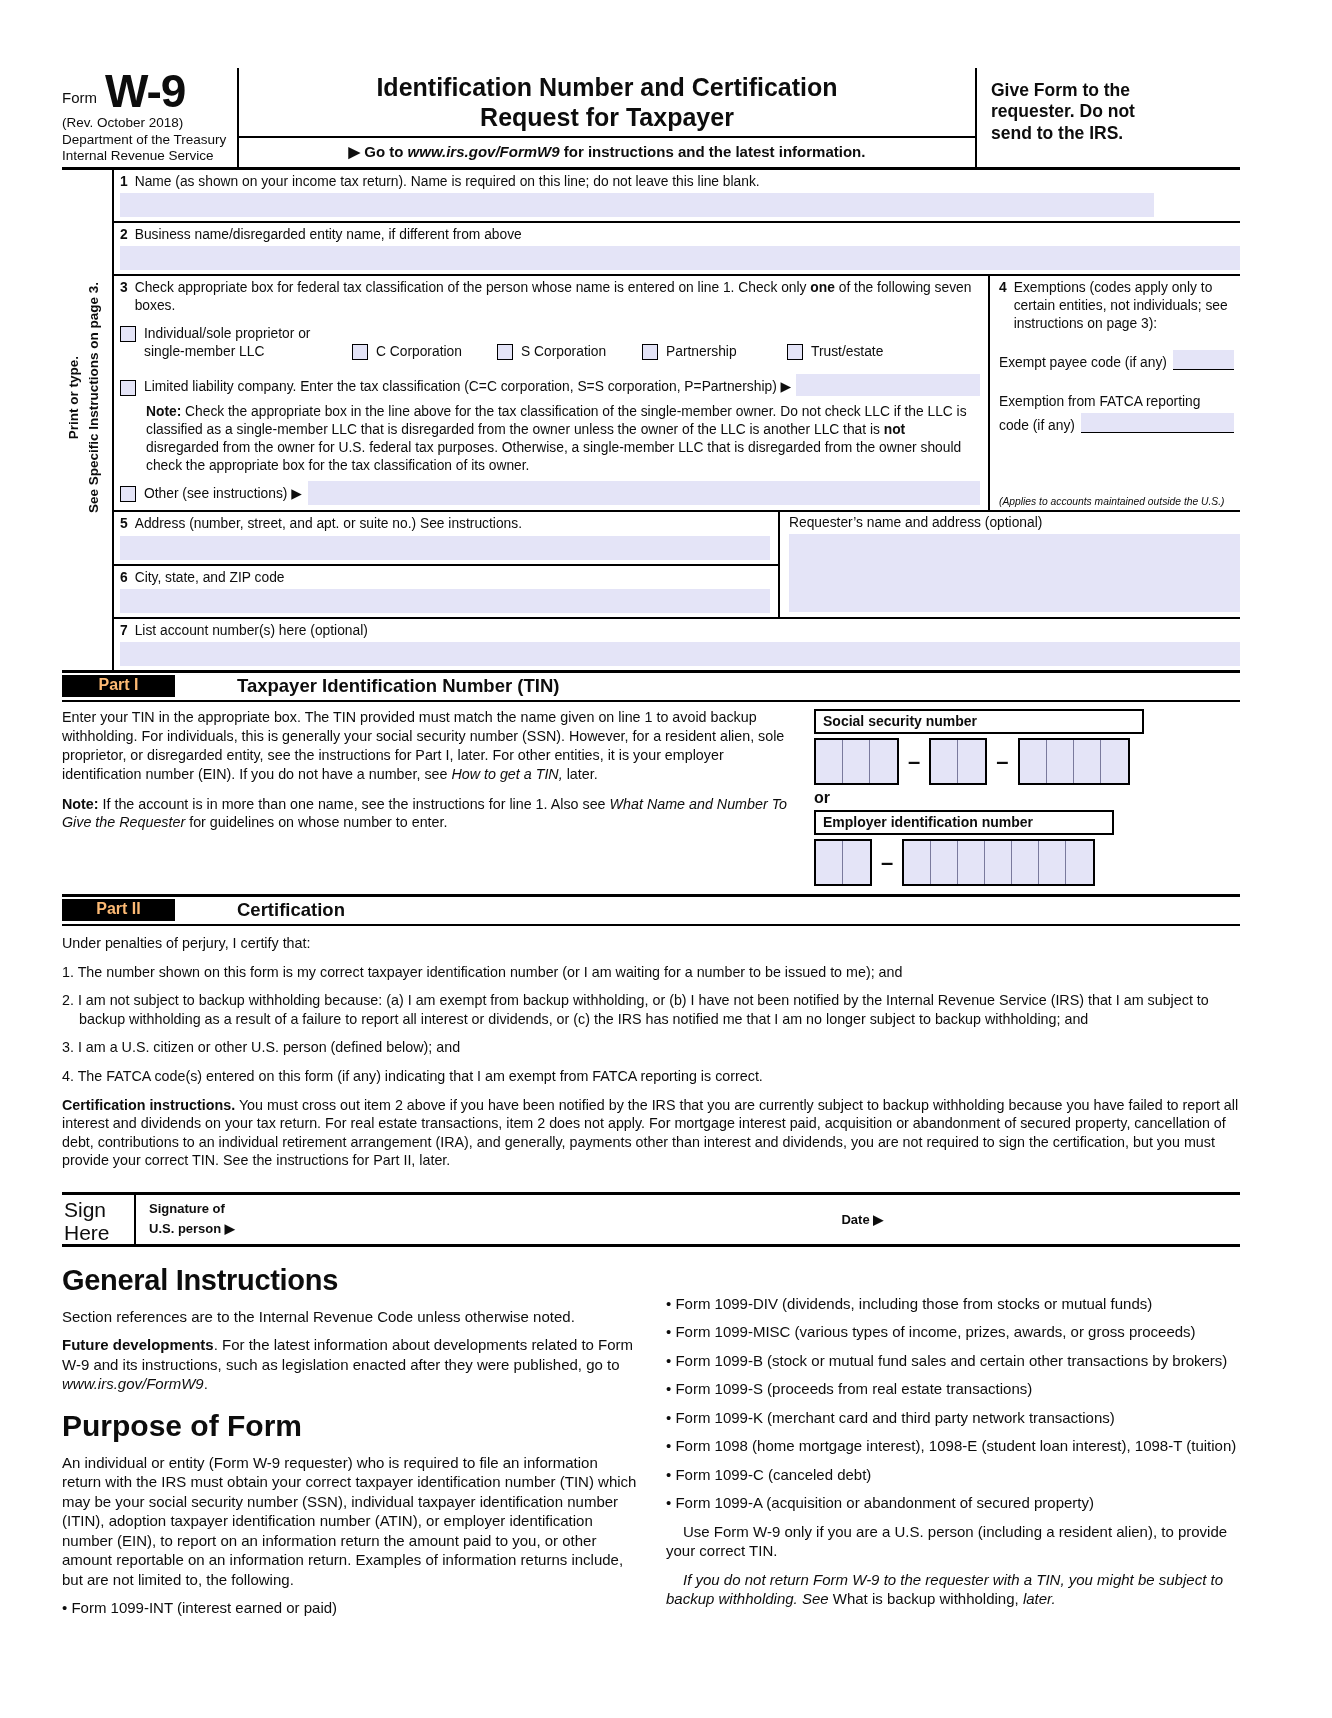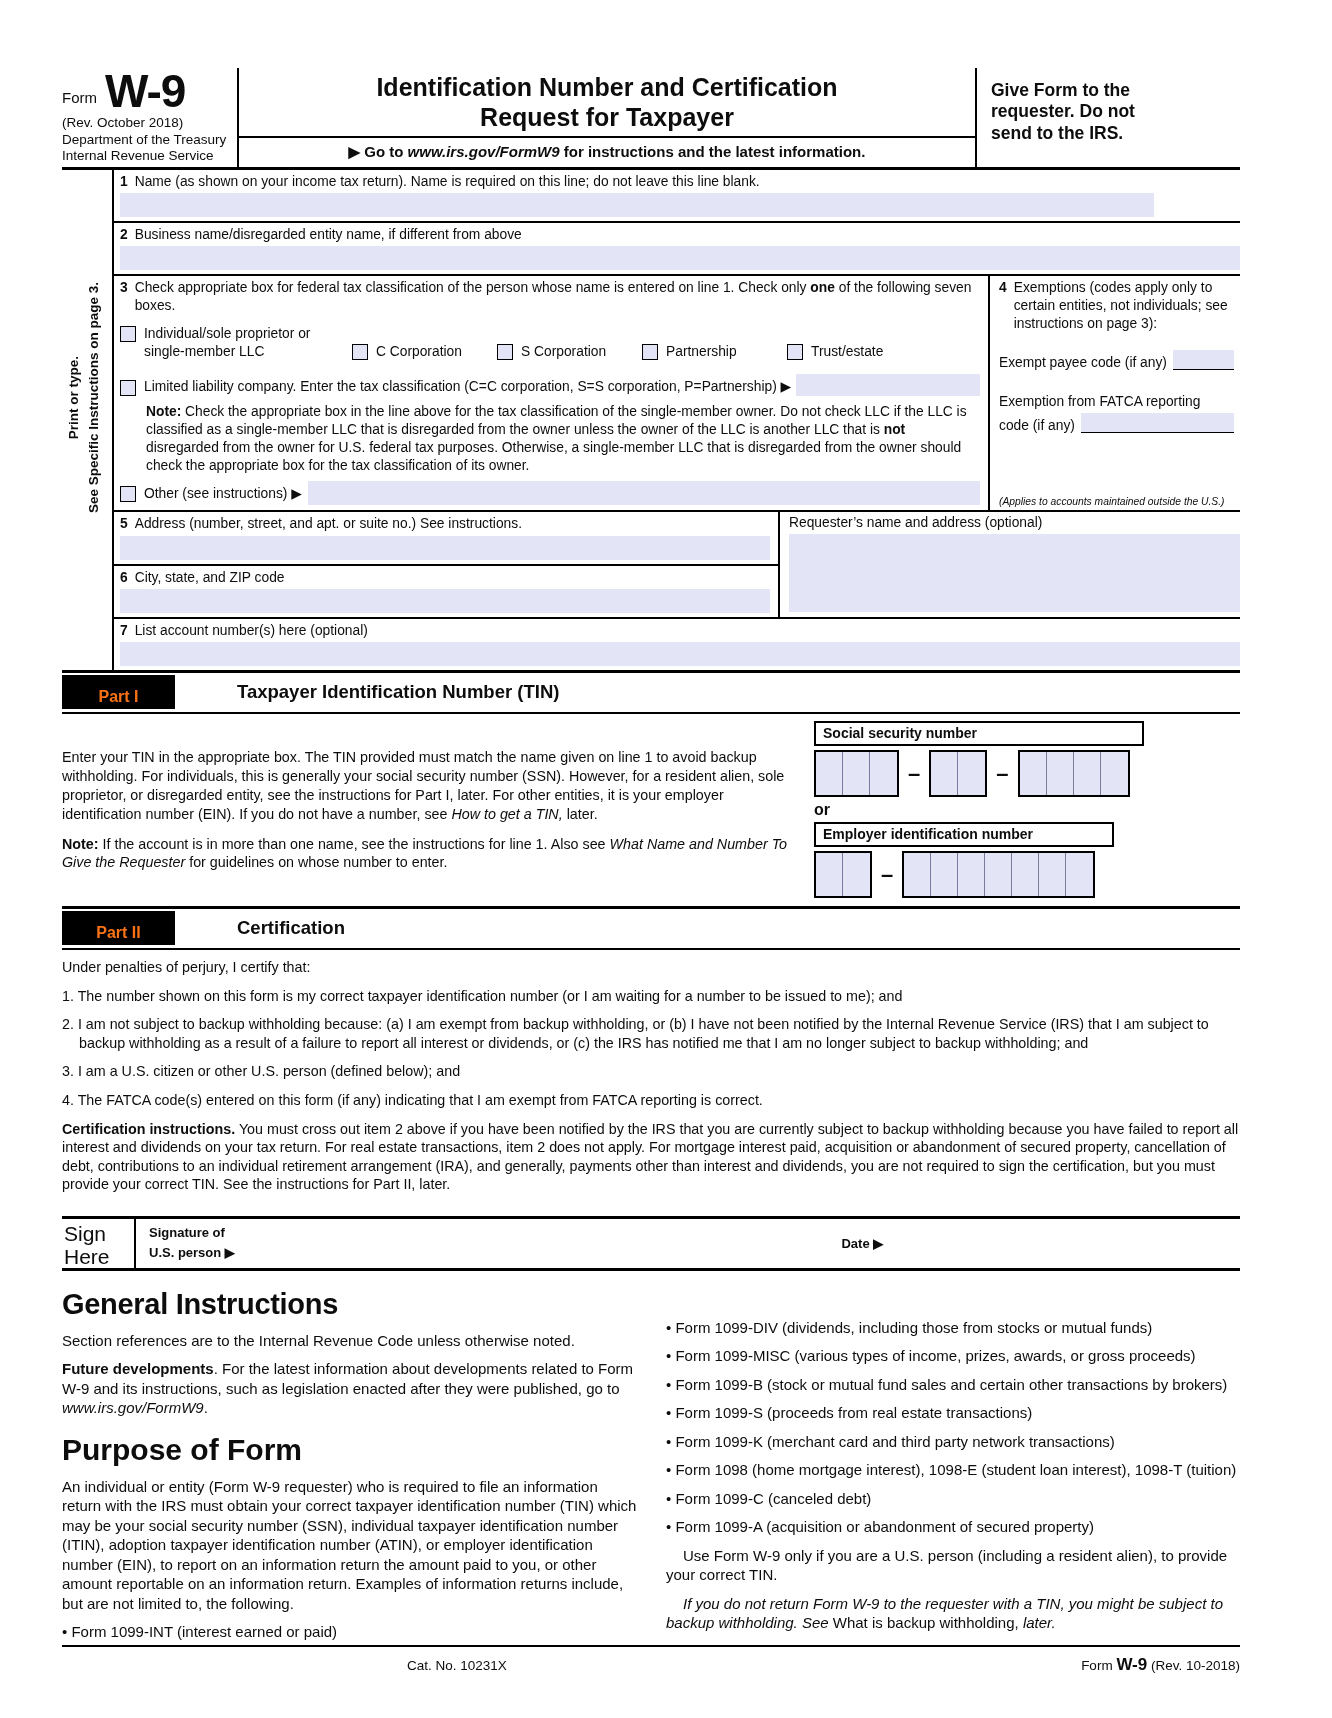--- a/index.html
+++ b/index.html
@@ -72,26 +72,26 @@
   .row56 { display:flex; }
   .r56-left { flex:1; }
   .r5 { border-bottom:2px solid #000; padding:3px 0 4px 6px; }
   .r6 { padding:3px 0 4px 6px; }
   .r56-right { width:462px; border-left:2px solid #000; padding:3px 0 5px 9px; display:flex; flex-direction:column; }
   .req-label { font-size:13.8px; }
   .req-fill { flex:1; margin-top:4px; }
 
   
   .part-bar { border-top:3px solid #000; border-bottom:2px solid #000; display:flex; align-items:center; padding:2px 0 3px; }
-  .part-chip { background:#000; color:#f97316; font-weight:bold; font-size:16px; min-width:113px; text-align:center; padding:13px 8px 3px; }
+  .part-chip { background:#000; color:#fdba74; font-weight:bold; font-size:16px; min-width:113px; text-align:center; padding:1px 8px 3px; }
   .part-title { font-size:18.5px; font-weight:bold; margin-left:62px; }
 
   
   .p1-body { display:flex; padding:6px 0 8px; min-height:186px; }
-  .p1-left { width:752px; padding-right:20px;margin-top:28px; }
+  .p1-left { width:752px; padding-right:20px; }
   .p1-left p { font-size:14.3px; line-height:1.32; }
   .p1-note { margin-top:11px; }
   .p1-right { flex:1; padding-top:1px; }
   .tin-label-box { border:2px solid #000; font-weight:bold; font-size:14px; padding:2px 7px 3px; }
   .ssn-box { width:330px; }
   .ein-box { width:300px; margin-top:1px; }
   .digit-row { display:flex; align-items:center; margin-top:4px; }
   .dgroup { display:flex; border:2px solid #000; }
   .dcell { width:27px; height:43px; border-right:1px solid #7a7a9d; }
   .dcell:last-child { border-right:none; }
@@ -371,20 +371,14 @@
       <p>• Form 1099-S (proceeds from real estate transactions)</p>
       <p>• Form 1099-K (merchant card and third party network transactions)</p>
       <p>• Form 1098 (home mortgage interest), 1098-E (student loan interest), 1098-T (tuition)</p>
       <p>• Form 1099-C (canceled debt)</p>
       <p>• Form 1099-A (acquisition or abandonment of secured property)</p>
       <p class="indent">Use Form W-9 only if you are a U.S. person (including a resident alien), to provide your correct TIN.</p>
       <p class="indent"><span class="seg-i">If you do not return Form W-9 to the requester with a TIN, you might be subject to backup withholding. See </span><span>What is backup withholding,</span><span class="seg-i"> later.</span></p>
     </div>
   </div>
 
-  <div class="footer">
-    <span class="cat-no">Cat. No. 10231X</span>
-    <span class="form-foot">
-      <span>Form </span><span class="ffnum">W-9</span><span> (Rev. 10-2018)</span>
-    </span>
-  </div>
 
 </div>
 
 </body></html>

